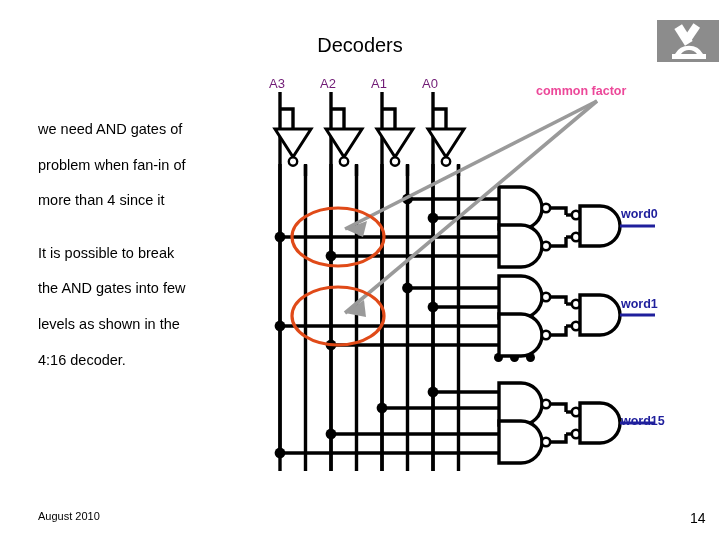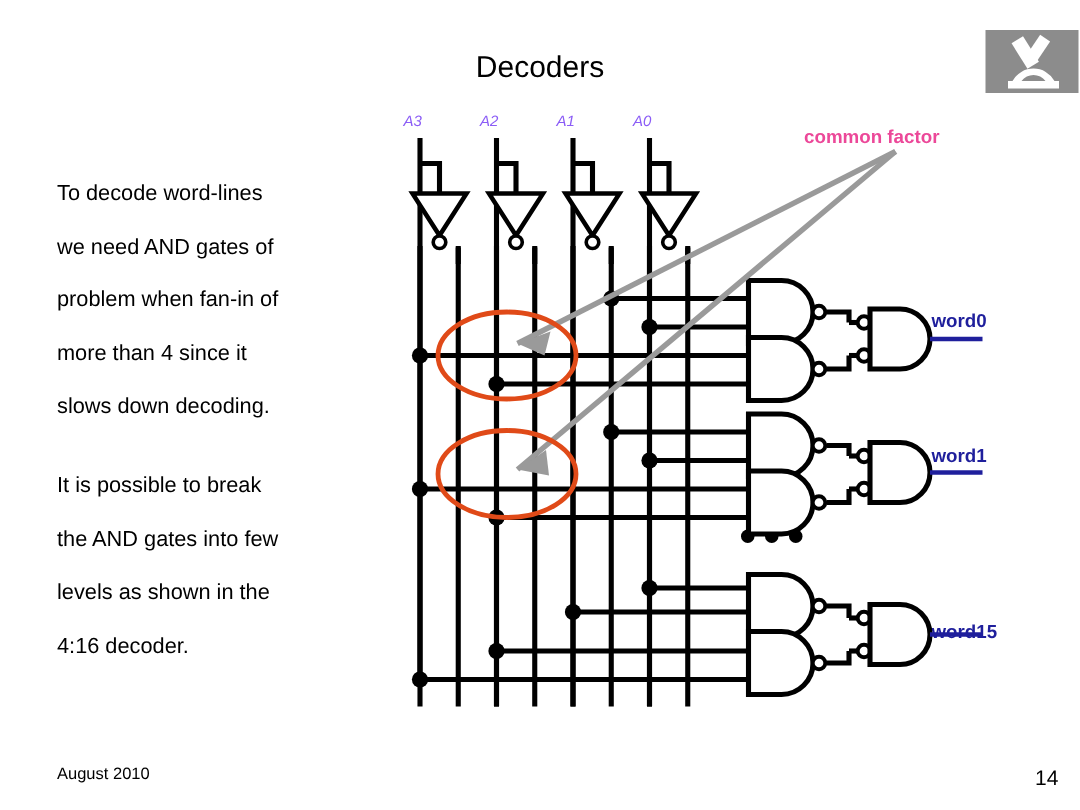--- a/index.html
+++ b/index.html
@@ -31,21 +31,21 @@
   
   .footer-date{position:absolute;left:38px;top:494px;font-size:11px;color:#000;}
   .footer-page{position:absolute;left:690px;top:494px;font-size:14px;color:#000;}
 
   
   .common-factor{
     position:absolute;left:536px;top:68px;font-size:12.5px;font-weight:bold;color:#ec4899;
   }
 
   
-  .inlabel{position:absolute;font-size:10px;color:#8b5cf6;font-style:italic;}
+  .inlabel{position:absolute;font-size:13px;color:#701a75;}
 
   
   .wordlabel{position:absolute;font-size:12.5px;font-weight:bold;color:#1f1f9c;}
 
   
   .dots{position:absolute;left:494px;top:337px;font-size:0;}
   .dots span{display:inline-block;width:9px;height:9px;border-radius:50%;background:#000;margin-right:7px;}
 
   svg{position:absolute;left:0;top:0;}
 </style>
@@ -244,25 +244,23 @@
     <g fill="#9a9a9a">
       <path d="M345,213 L367,205 L363,221 Z"></path>
       <path d="M345,297 L364,284 L366,301 Z"></path>
     </g>
 
     <ellipse cx="338" cy="221" rx="46" ry="29" fill="none" stroke="#e04a18" stroke-width="3.2"></ellipse>
     <ellipse cx="338" cy="300" rx="46" ry="29" fill="none" stroke="#e04a18" stroke-width="3.2"></ellipse>
   </svg>
 
   <div class="bodytext">
-    <p>To decode word-lines</p>
     <p>we need AND gates of</p>
     <p>problem when fan-in of</p>
     <p>more than 4 since it</p>
-    <p>slows down decoding.</p>
     <div class="gap"></div>
     <p>It is possible to break</p>
     <p>the AND gates into few</p>
     <p>levels as shown in the</p>
     <p>4:16 decoder.</p>
   </div>
 
   <div class="footer-date">August 2010</div>
   <div class="footer-page">14</div>
 

